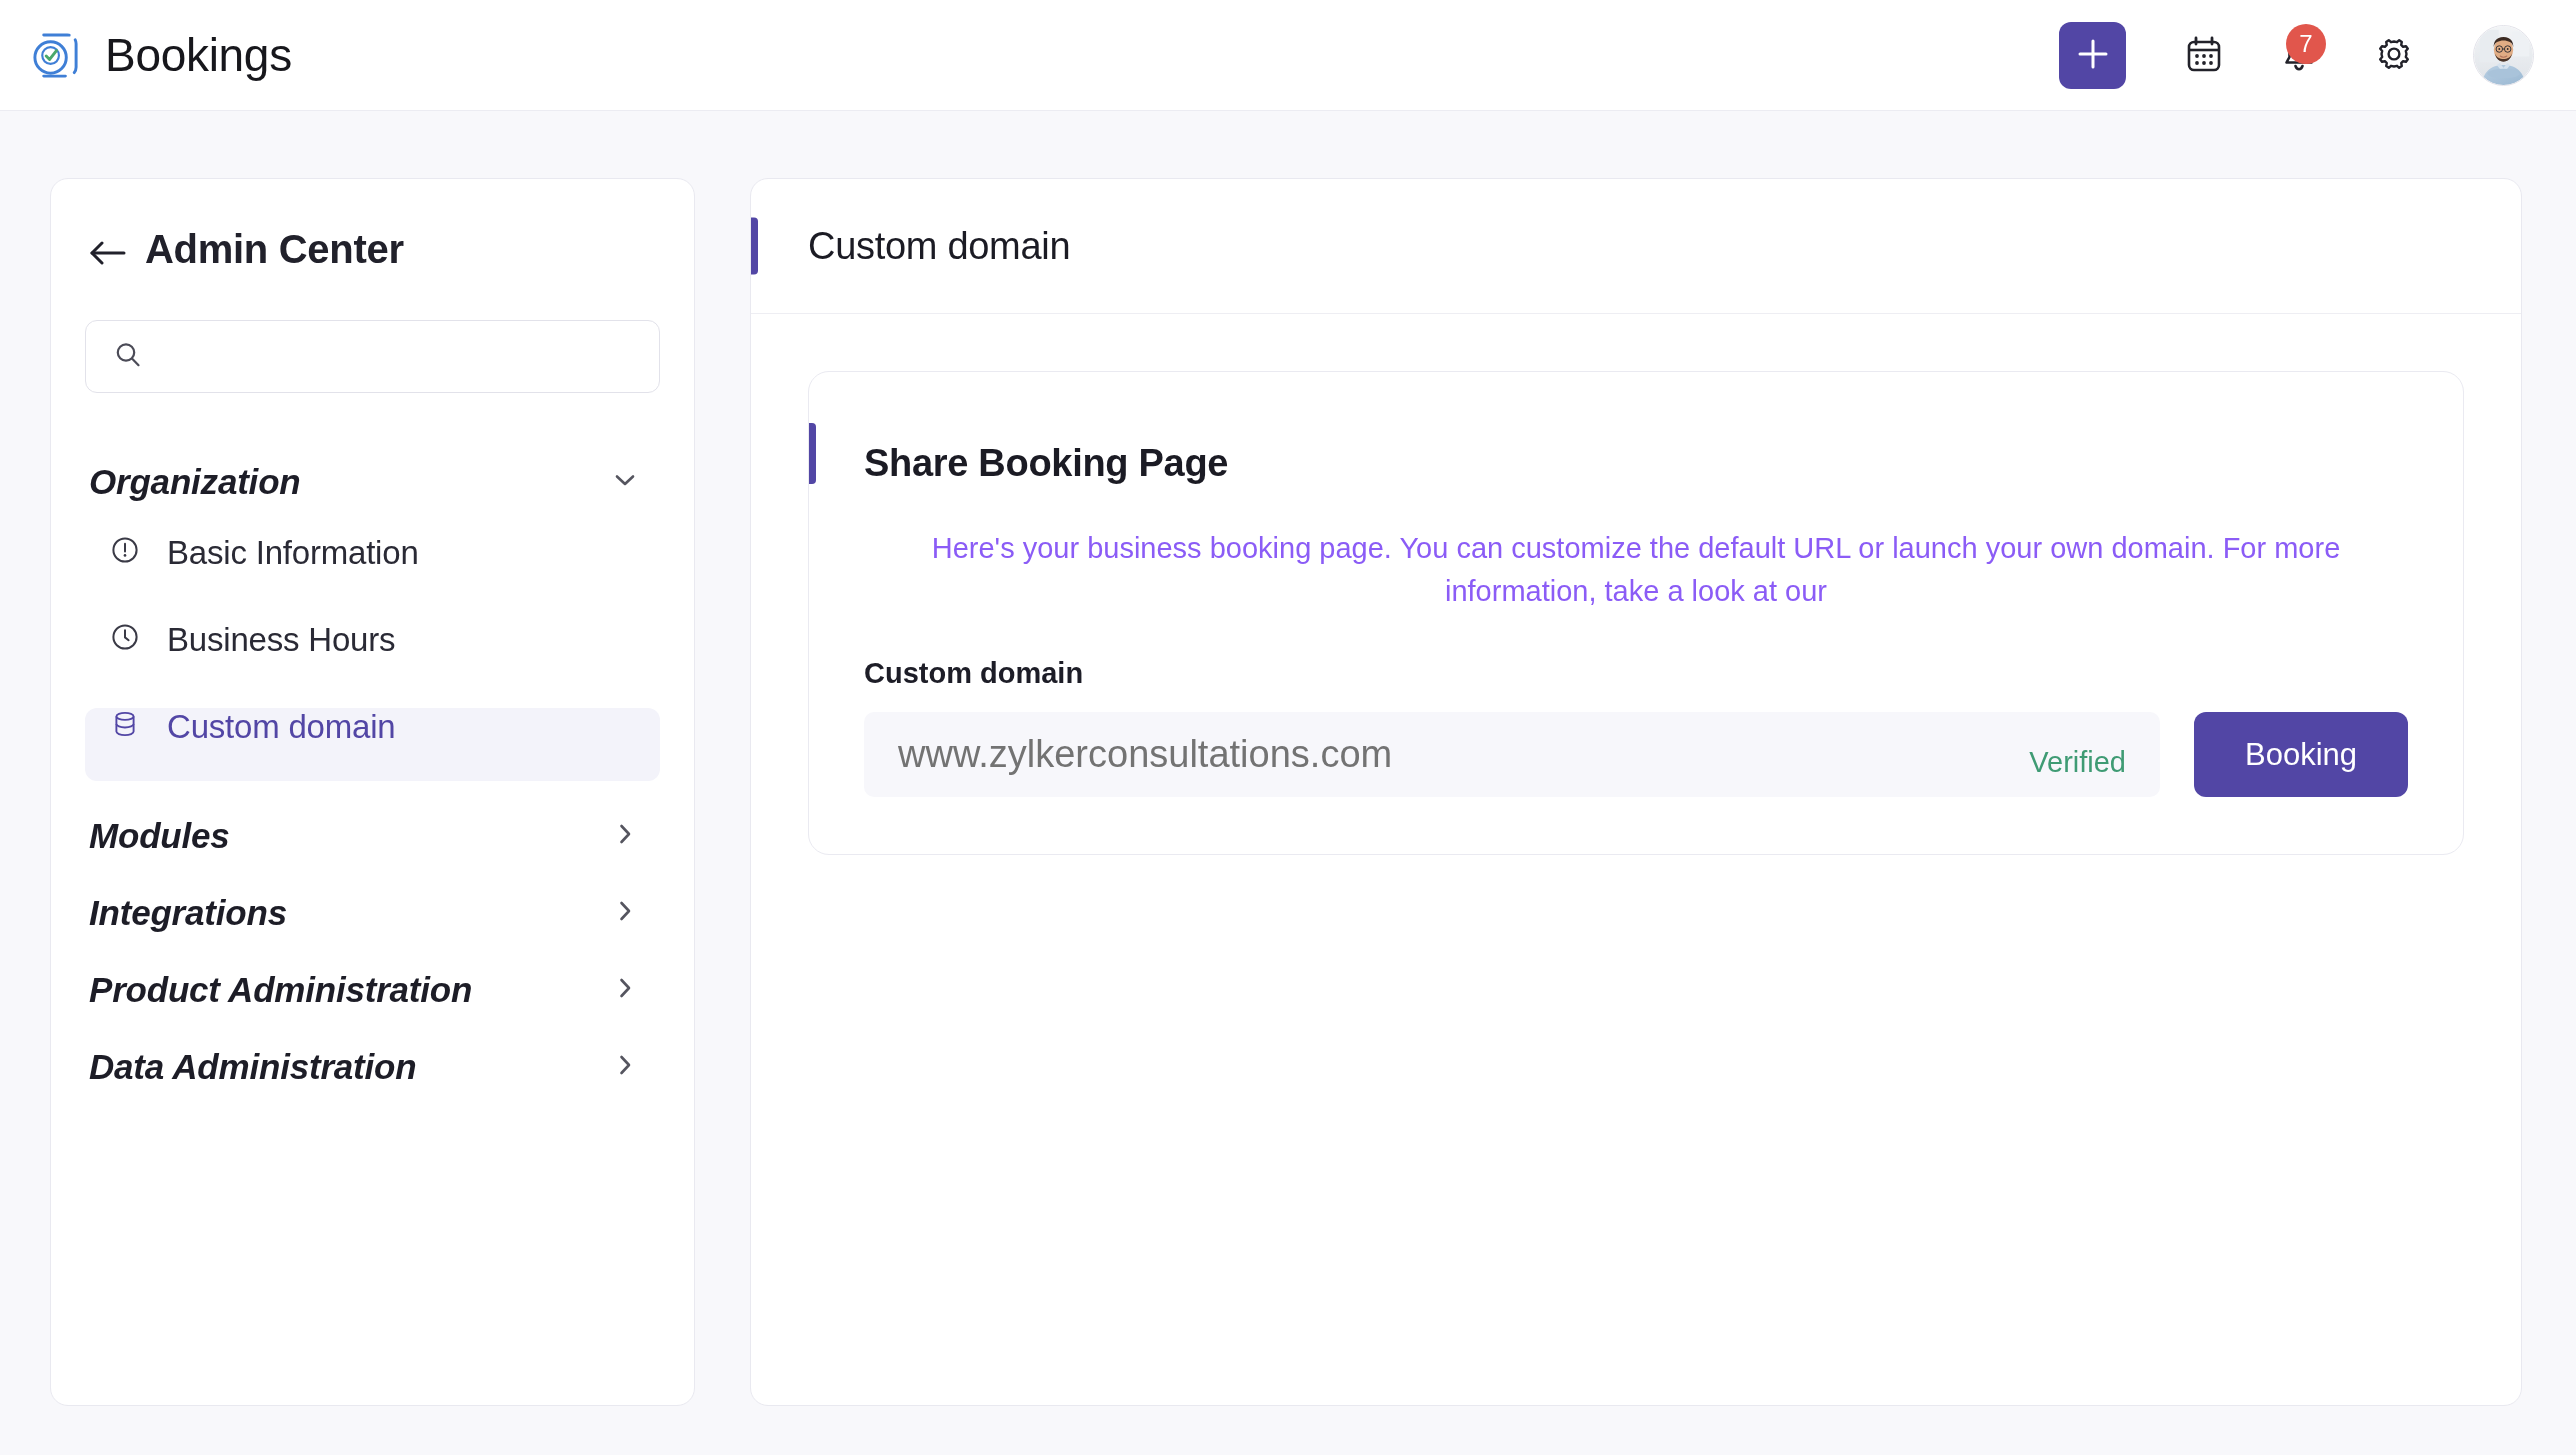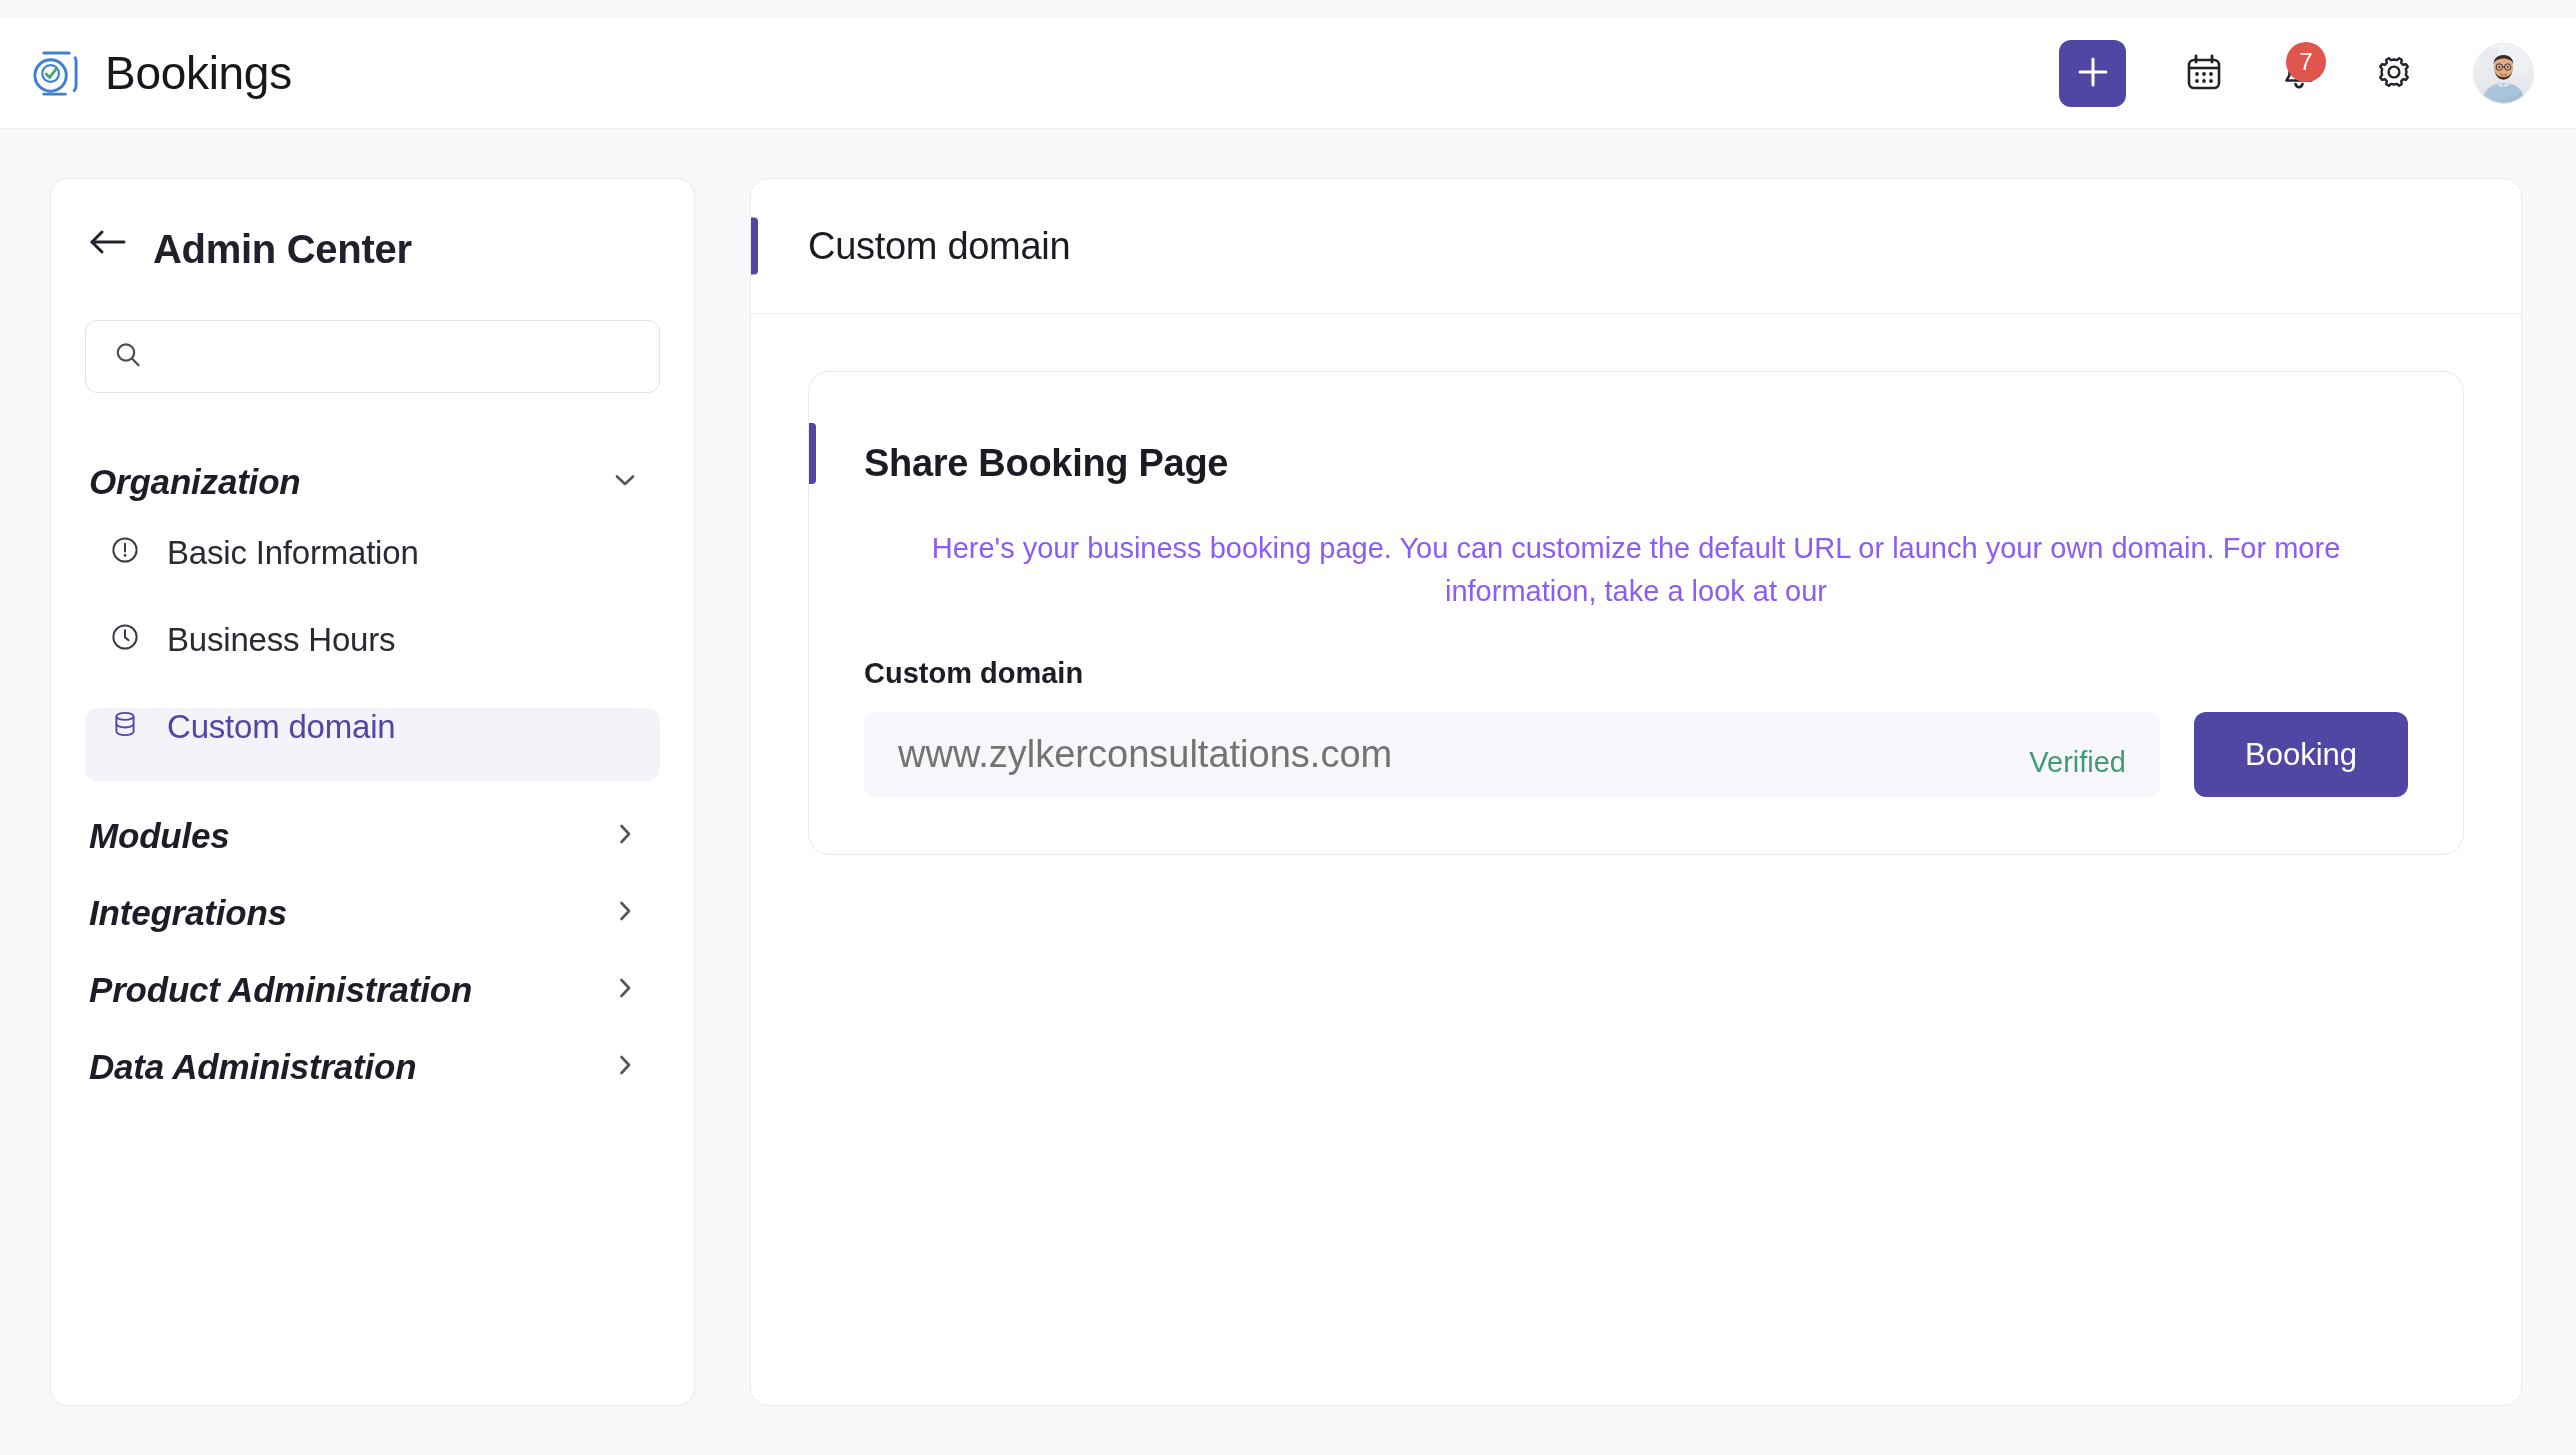--- a/index.html
+++ b/index.html
@@ -8,21 +8,21 @@
     width: 2576px;
     height: 1455px;
     background: #f8f8fb;
     font-family: "Liberation Sans", sans-serif;
     overflow: hidden;
   }
 
   
   .topbar {
     position: absolute;
-    top: 18px; left: 0;
+    top: 0; left: 0;
     width: 2576px;
     height: 111px;
     background: #ffffff;
     border-bottom: 1px solid #ececf2;
     display: flex;
     align-items: center;
   }
   .brand {
     display: flex;
     align-items: center;
@@ -105,22 +105,22 @@
     left: 50px; top: 67px;
     width: 645px;
     height: 1228px;
     background: #ffffff;
     border: 1px solid #e9e9f0;
     border-radius: 18px;
     padding: 0 34px;
   }
   .sidebar-head {
     display: flex;
-    align-items: flex-start;
-    gap: 24px;
+    align-items: flex-end;
+    gap: 16px;
     margin-top: 48px;
     margin-left: 4px;
     cursor: pointer;
   }
   .sidebar-head-title {
     font-size: 40px;
     font-weight: 600;
     color: #21212b;
     letter-spacing: -0.3px;
   }

